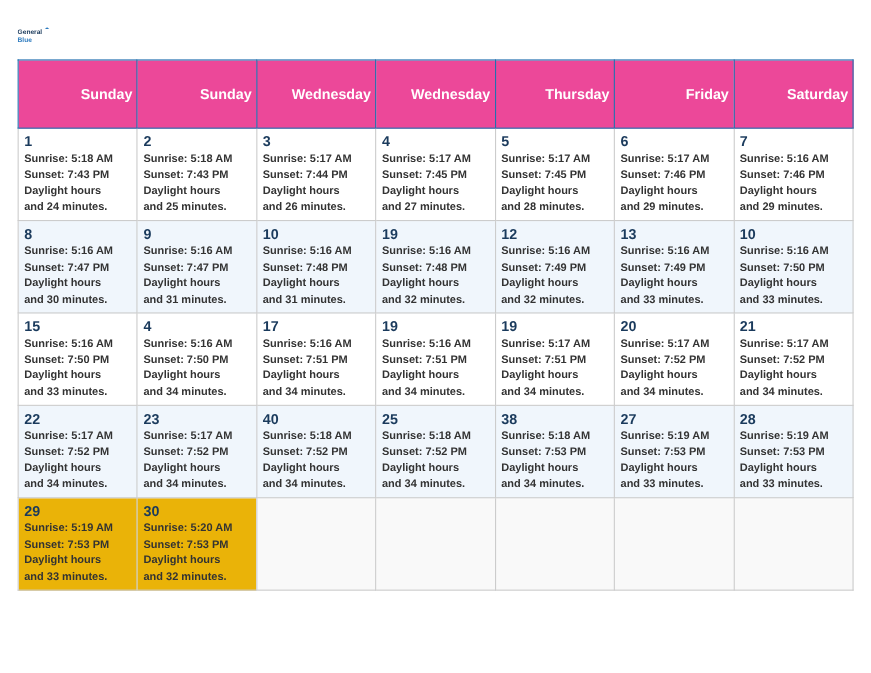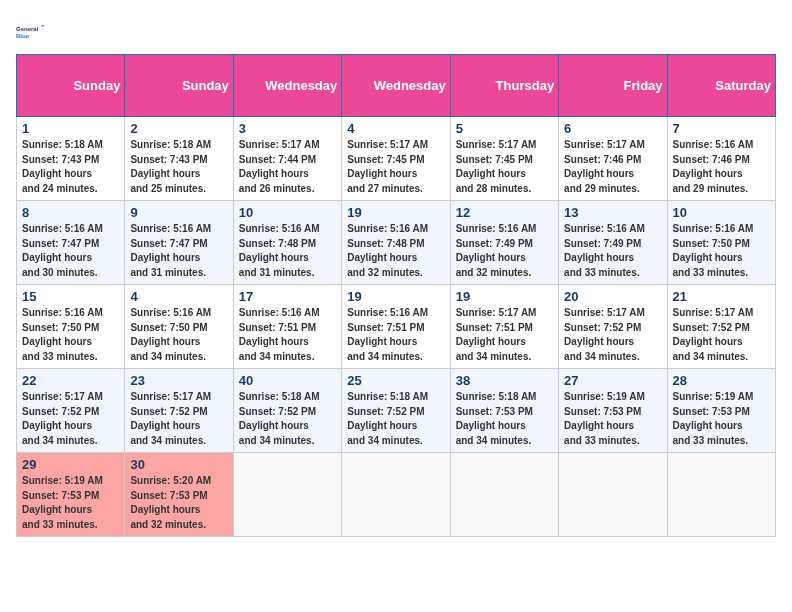--- a/index.html
+++ b/index.html
@@ -76,21 +76,21 @@
     .day-info {
       font-size: 10px;
       color: #333;
       line-height: 1.45;
       font-weight: bold;
     }
     .empty-cell {
       background: #f9f9f9 !important;
     }
     .calendar tr:last-child td {
-      background: #fca5a5;
+      background: #eab308;
     }
   </style>
 </head>
 <body>
 
 <div class="header-area">
   <div class="logo">
     <svg class="logo-icon" viewBox="0 0 80 36" width="80" height="36">
         <text x="0" y="16" font-size="15" font-weight="bold" fill="#1a3a5c">General</text>
         <text x="0" y="33" font-size="15" font-weight="bold" fill="#2d7bbf">Blue</text>

